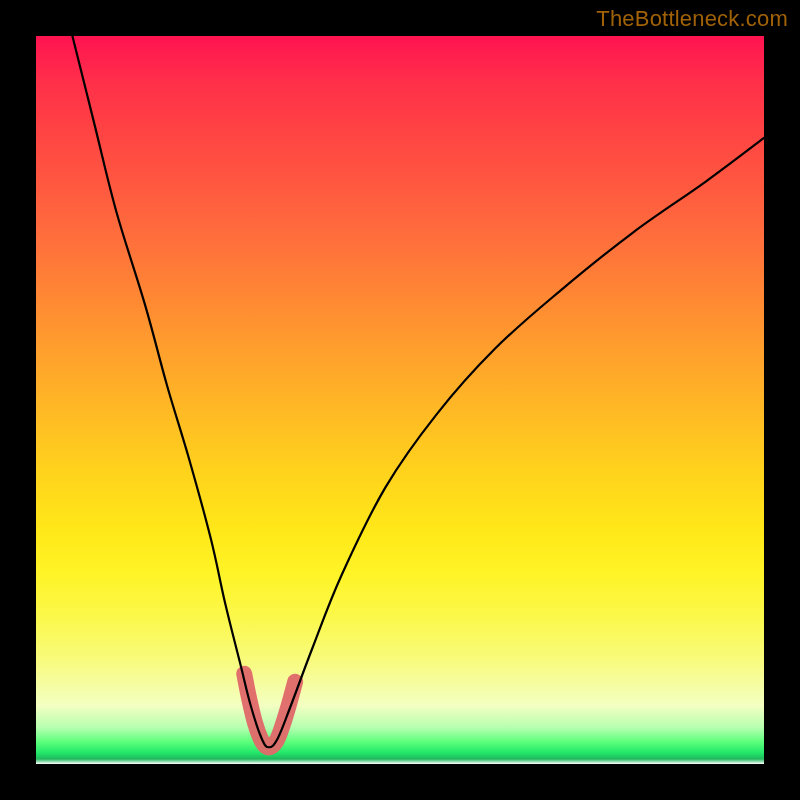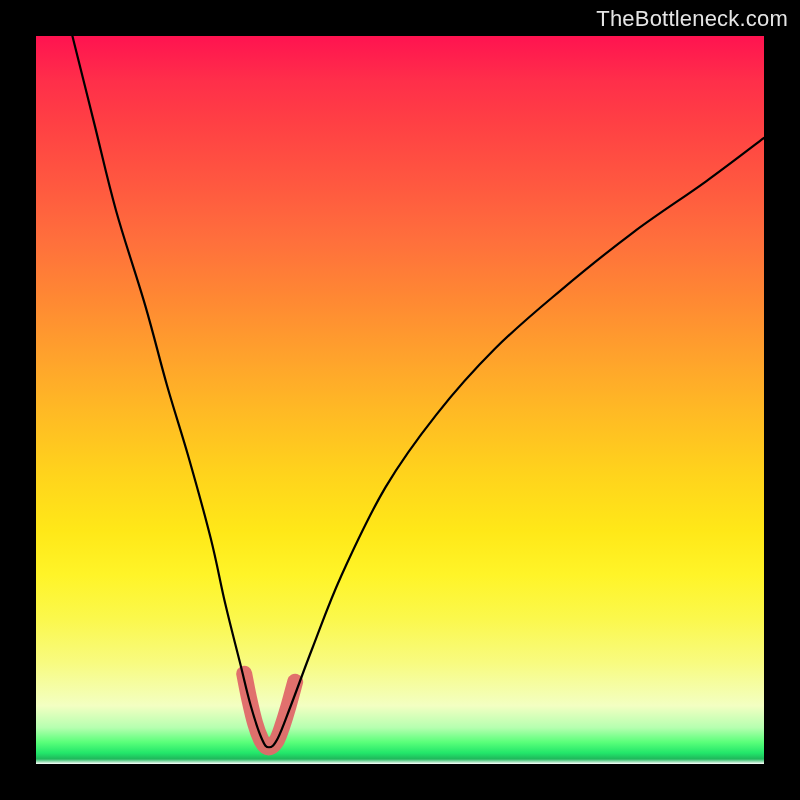--- a/index.html
+++ b/index.html
@@ -46,21 +46,21 @@
       #1fb85b 99.3%,
       #ffffff 100%
     );
   }
   .watermark {
     position: absolute;
     top: 6px;
     right: 12px;
     font-size: 22px;
     font-weight: 400;
-    color: #e5e5e5;
+    color: #a16207;
     letter-spacing: 0.2px;
     user-select: none;
   }
   .svg-layer {
     position: absolute;
     top: 36px;
     left: 36px;
     width: 728px;
     height: 728px;
     pointer-events: none;

